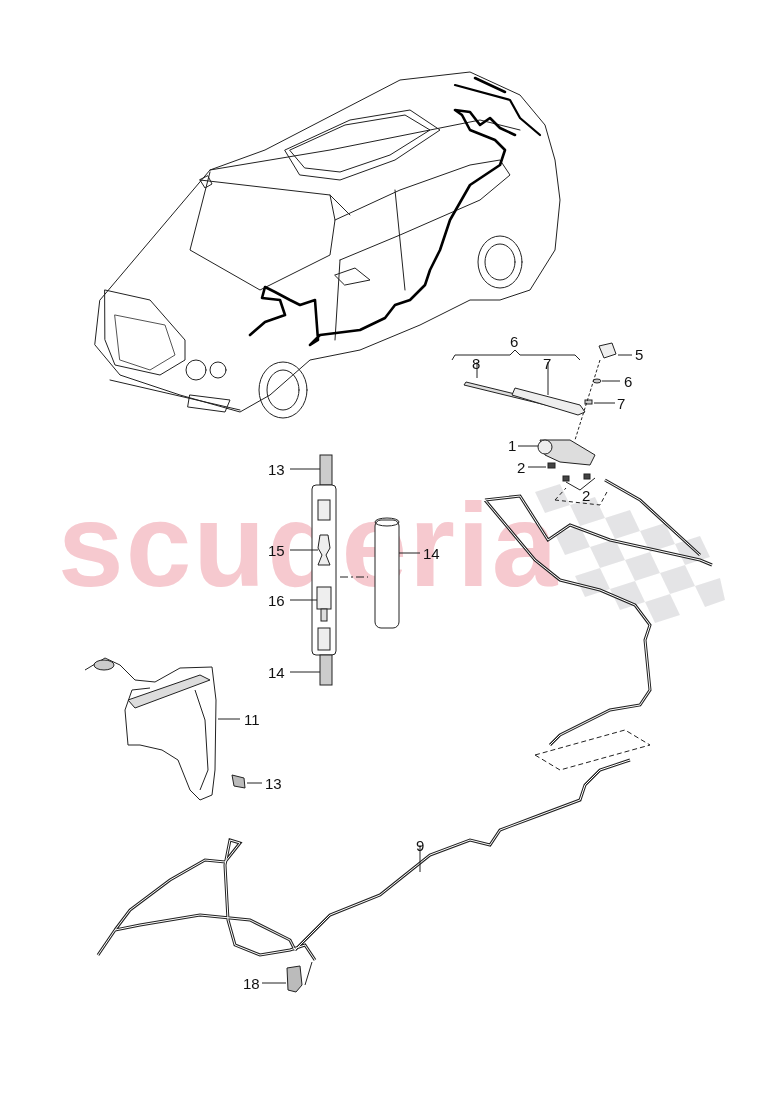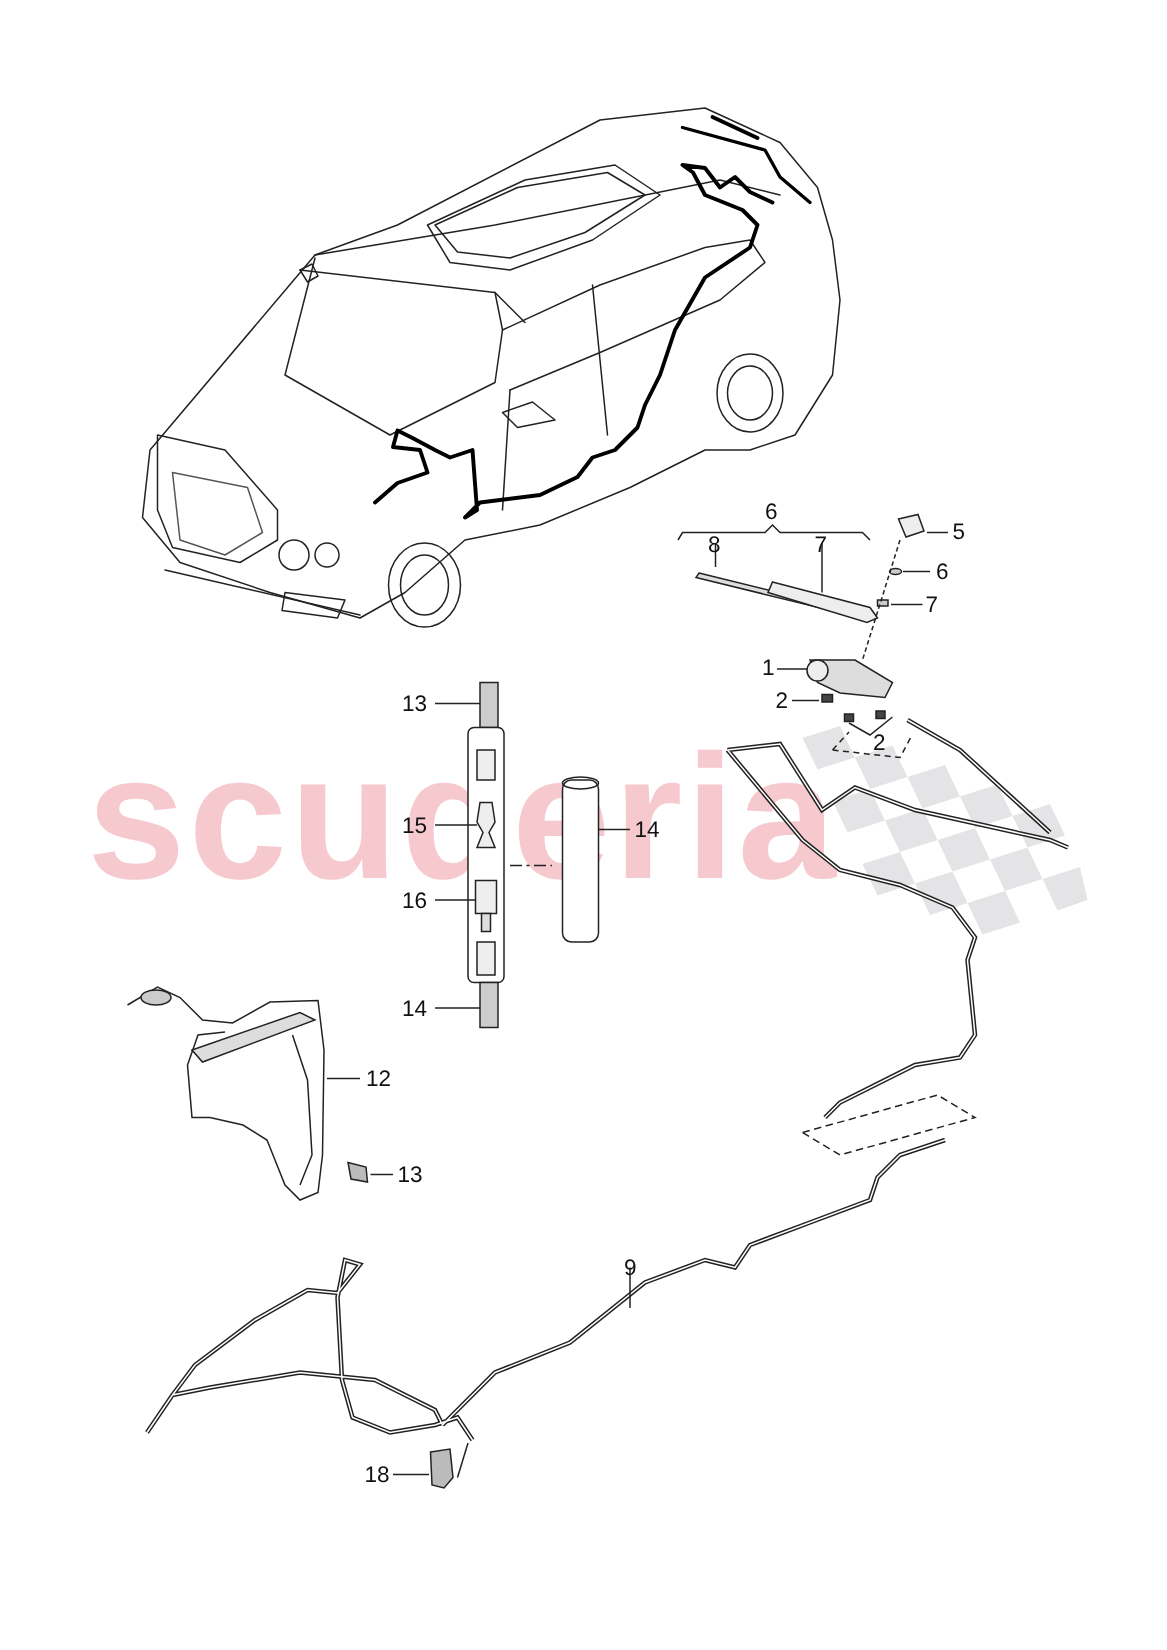--- a/index.html
+++ b/index.html
@@ -154,17 +154,17 @@
   <span class="callout" style="left:624px;top:374px">6</span>
   <span class="callout" style="left:617px;top:396px">7</span>
   <span class="callout" style="left:508px;top:438px">1</span>
   <span class="callout" style="left:517px;top:460px">2</span>
   <span class="callout" style="left:582px;top:488px">2</span>
   <span class="callout" style="left:268px;top:462px">13</span>
   <span class="callout" style="left:268px;top:543px">15</span>
   <span class="callout" style="left:423px;top:546px">14</span>
   <span class="callout" style="left:268px;top:593px">16</span>
   <span class="callout" style="left:268px;top:665px">14</span>
-  <span class="callout" style="left:244px;top:712px">12</span>
+  <span class="callout" style="left:244px;top:712px">11</span>
   <span class="callout" style="left:265px;top:776px">13</span>
   <span class="callout" style="left:416px;top:838px">9</span>
   <span class="callout" style="left:243px;top:976px">18</span>
 </div>
 
 </body></html>

